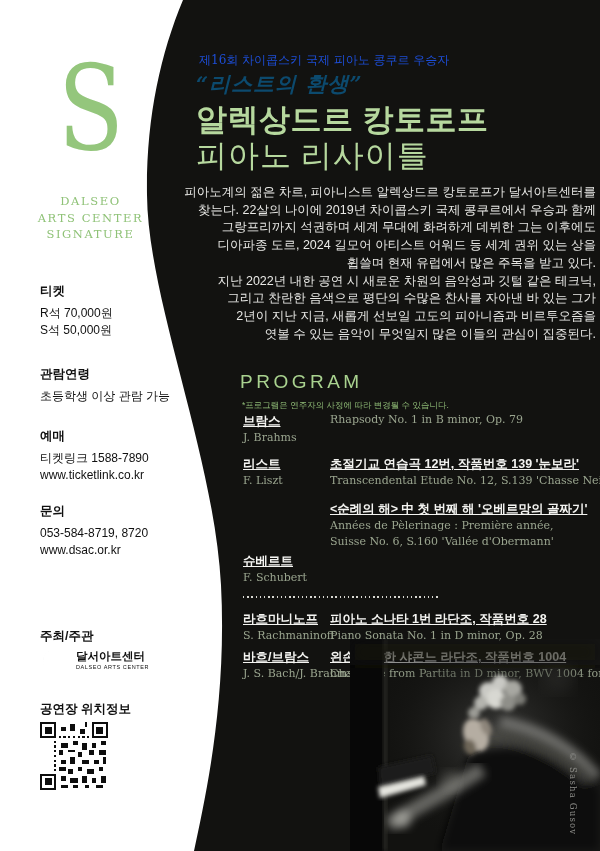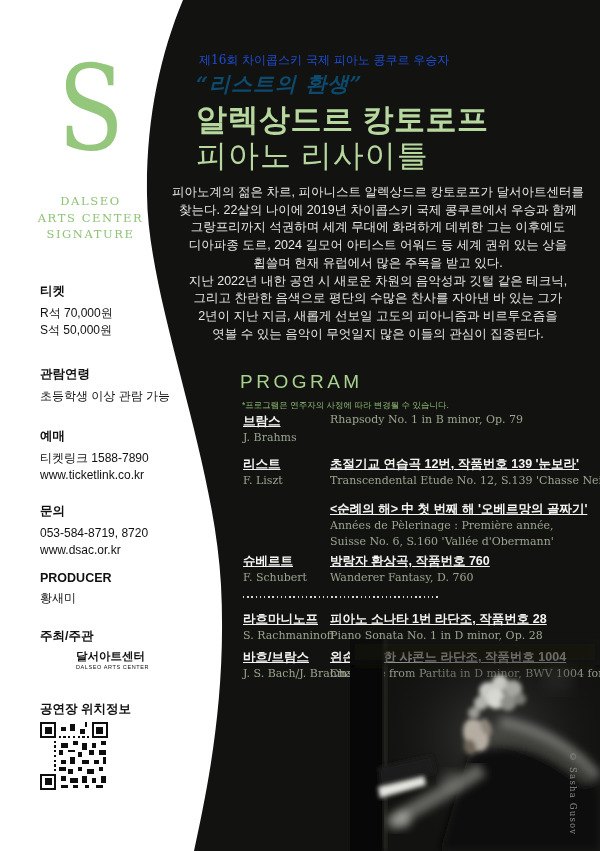--- a/index.html
+++ b/index.html
@@ -43,21 +43,21 @@
   }
   .hdr-t1 {
     position:absolute; left:196px; top:99px;
     font-size:31px; font-weight:800; color:#b6d89e; letter-spacing:.5px;
   }
   .hdr-t2 {
     position:absolute; left:196px; top:135px;
     font-size:31px; font-weight:400; color:#b6d89e; letter-spacing:1px;font-family:Liberation Serif, serif;
   }
   .intro { position:absolute; left:160px; top:184px; width:436px; text-align:center; }
-  .intro .il { font-size:12.5px; line-height:17.7px; color:#e9e9e6; white-space:nowrap; }
+  .intro .il { font-size:12.5px; line-height:17.7px; color:#e9e9e6; white-space:nowrap;text-align:right; }
 
   
   .prog-h {
     position:absolute; left:240px; top:371px;
     font-size:19px; font-weight:400; letter-spacing:3.5px; color:#a9d28f;
   }
   .prog-note { position:absolute; left:242px; top:400px; font-size:8.5px; color:#8fbb76; }
   .p-row { position:absolute; left:243px; display:grid; grid-template-columns:87px auto; column-gap:0; }
   .p-kr { font-size:12.5px; font-weight:bold; color:#f4f4f1; line-height:18px; white-space:nowrap;text-decoration:underline; }
   .p-en { font-size:11px; color:#9aa58f; font-family:"DejaVu Serif", serif; line-height:16px; white-space:nowrap; }
@@ -109,24 +109,20 @@
     <div class="ln">티켓링크 1588-7890</div>
     <div class="ln">www.ticketlink.co.kr</div>
   </div>
 
   <div class="side-sec" style="top:503px">
     <div class="lbl">문의</div>
     <div class="ln">053-584-8719, 8720</div>
     <div class="ln">www.dsac.or.kr</div>
   </div>
 
-  <div class="side-sec" style="top:571px">
-    <div class="lbl">PRODUCER</div>
-    <div class="ln">황새미</div>
-  </div>
 
   <div class="side-sec" style="top:628px">
     <div class="lbl">주최/주관</div>
   </div>
   <div class="host-logo">
     <svg width="30" height="24" viewBox="0 0 30 24" aria-hidden="true">
       <path d="M5,19 A11,11 0 1,1 24,7 A8.5,8.5 0 1,0 5,19 Z" fill="#0d0d0d" transform="rotate(12 15 12)"></path>
     </svg>
     <div>
       <div class="host-kr">달서아트센터</div>
@@ -251,24 +247,20 @@
          <div class="p-en">Années de Pèlerinage : Première année,</div>
          <div class="p-en">Suisse No. 6, S.160 'Vallée d'Obermann'</div>
       </div>
   </div>
 
   <div class="p-row" style="top:552px">
     <div>
         <div class="p-kr">슈베르트</div>
          <div class="p-en">F. Schubert</div>
       </div>
-    <div>
-        <div class="p-kr">방랑자 환상곡, 작품번호 760</div>
-         <div class="p-en">Wanderer Fantasy, D. 760</div>
-      </div>
   </div>
 
   <div class="p-sep"></div>
 
   <div class="p-row" style="top:610px">
     <div>
         <div class="p-kr">라흐마니노프</div>
          <div class="p-en">S. Rachmaninoff</div>
       </div>
     <div>

